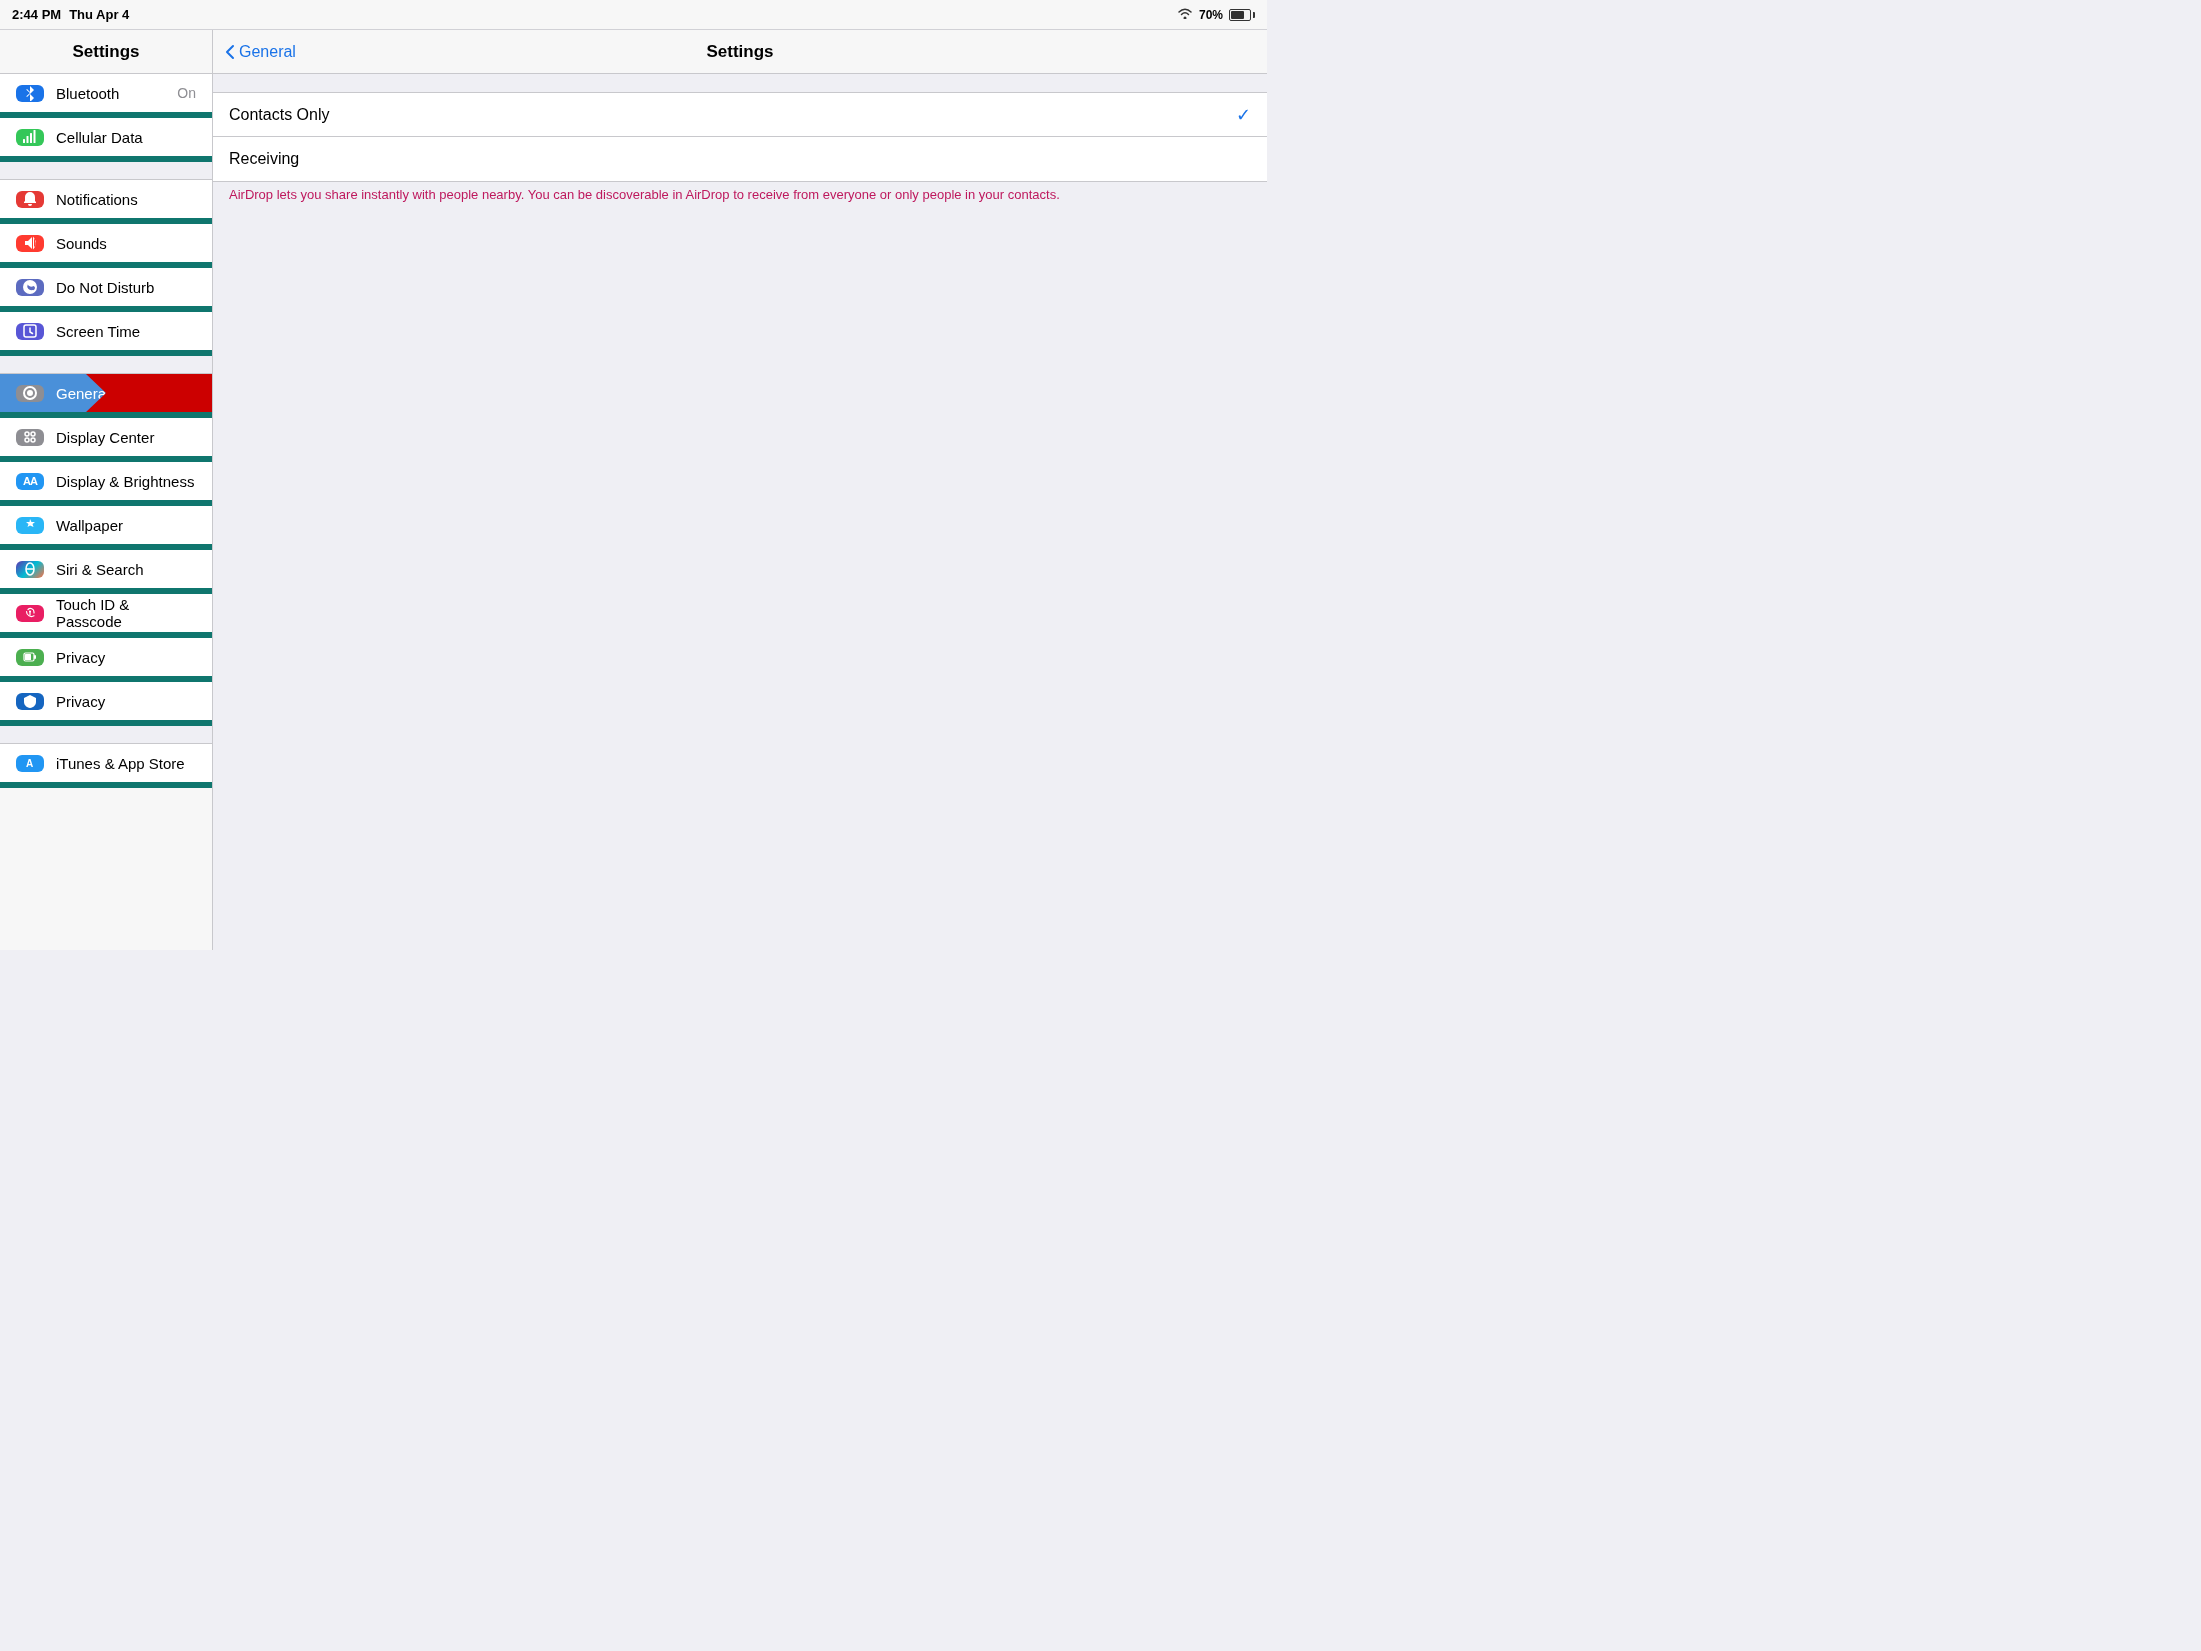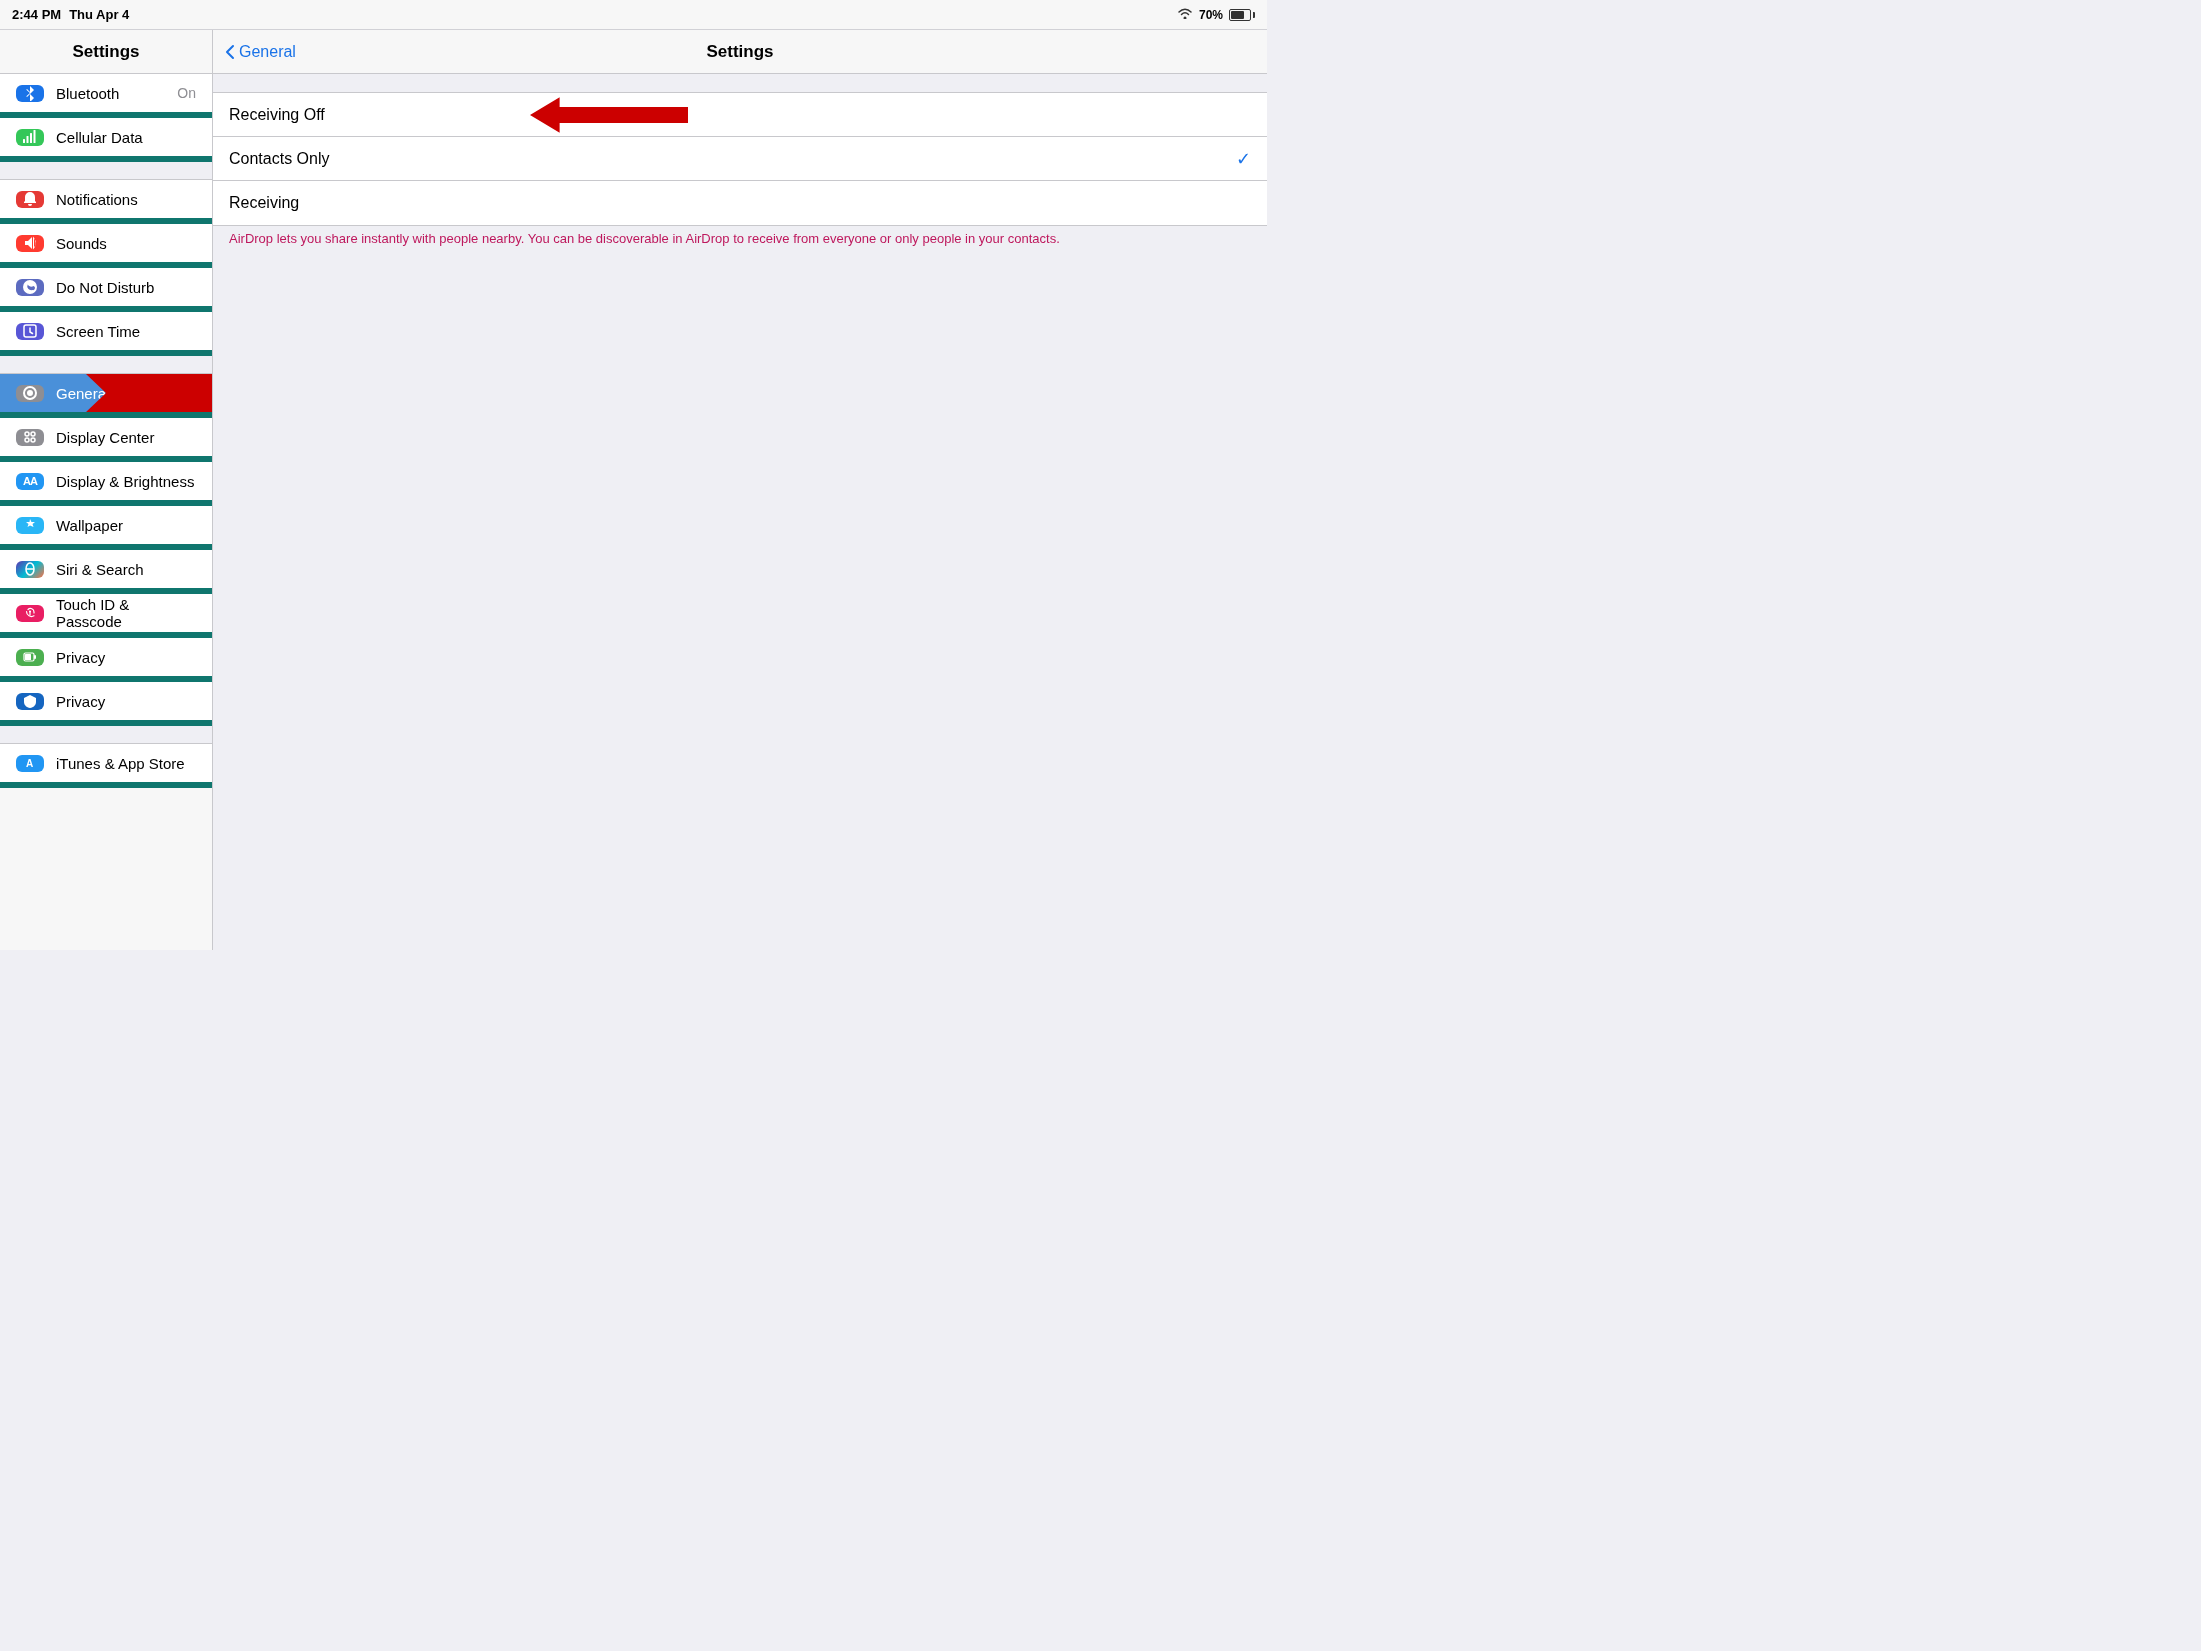--- a/index.html
+++ b/index.html
@@ -417,30 +417,20 @@
         </svg>
         <span style="color:#1a73e8; font-size:16px;">General</span>
       </div>
       <span class="nav-title">Settings</span>
     </div>
 
     <div class="main-body">
 
       <div class="options-list" style="position:relative;">
 
-        <div class="option-row" style="position:relative;">
-          <span class="option-label">Receiving Off</span>
-
-          <div style="position:absolute; left:317px; top:50%; transform:translateY(-50%); pointer-events:none; display:flex; align-items:center;">
-            <svg width="158" height="44" viewBox="0 0 160 44">
-
-              <polygon points="0,22 30,4 30,14 160,14 160,30 30,30 30,40" fill="#cc0000"></polygon>
-            </svg>
-          </div>
-        </div>
 
         <div class="option-row">
           <span class="option-label">Contacts Only</span>
           <span class="option-check">✓</span>
         </div>
 
         <div class="option-row">
           <span class="option-label">Receiving</span>
         </div>
       </div>

